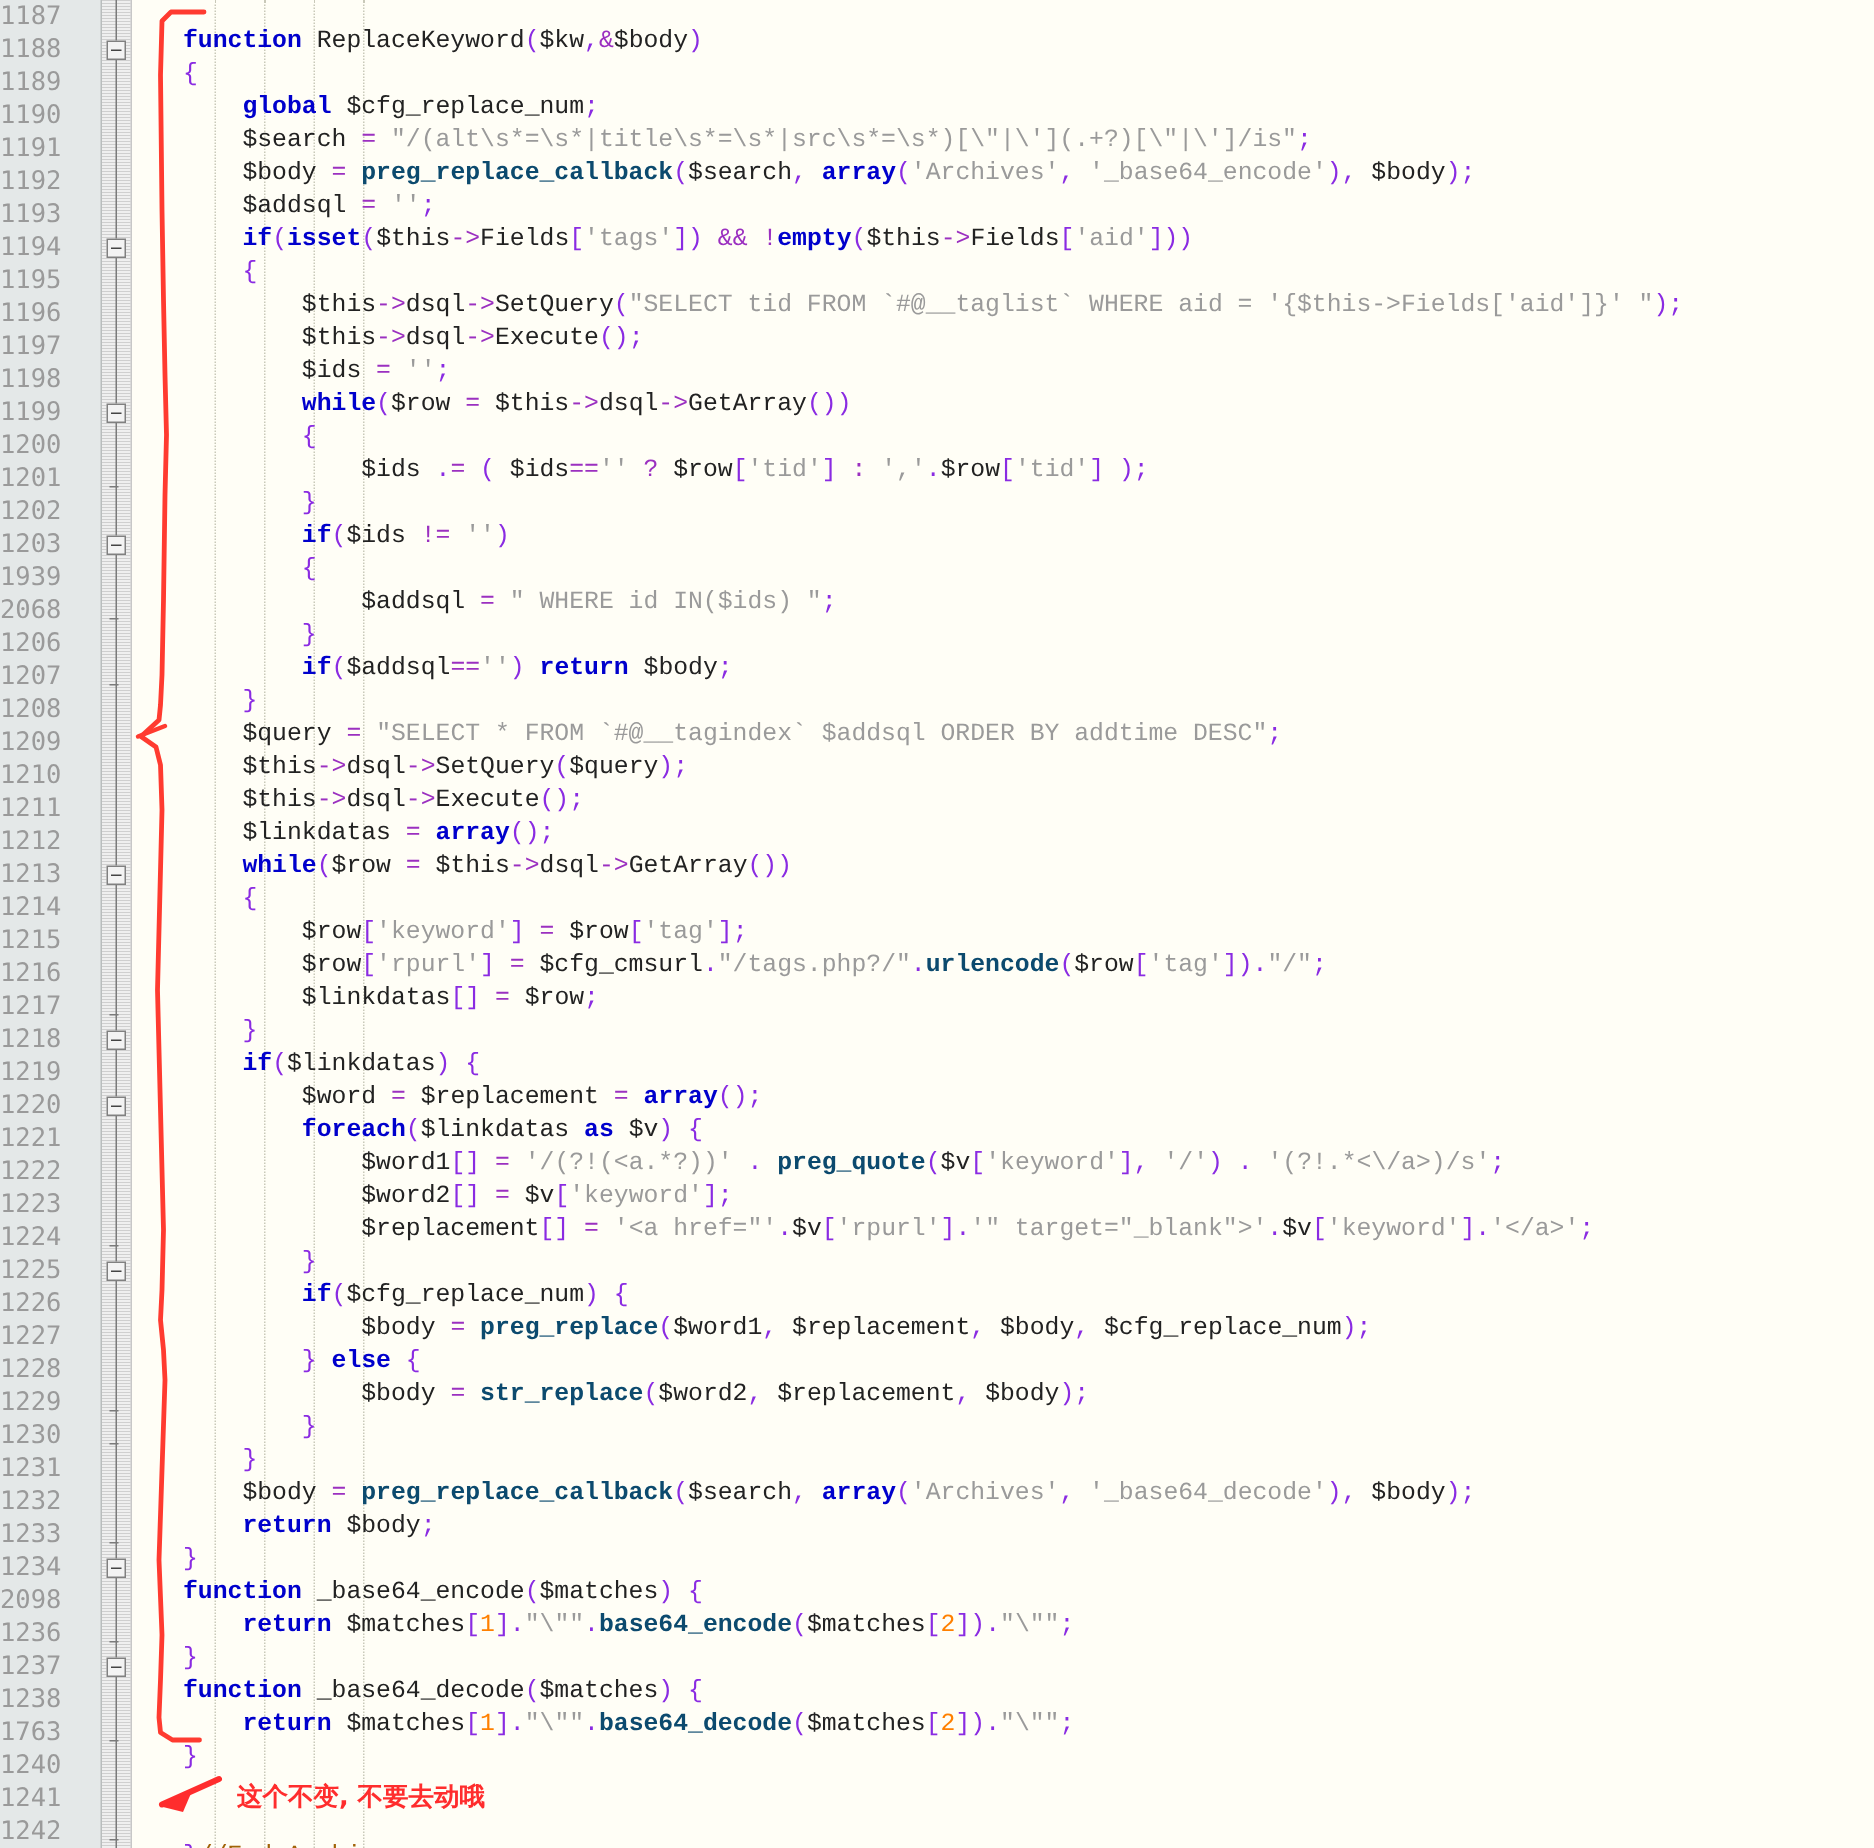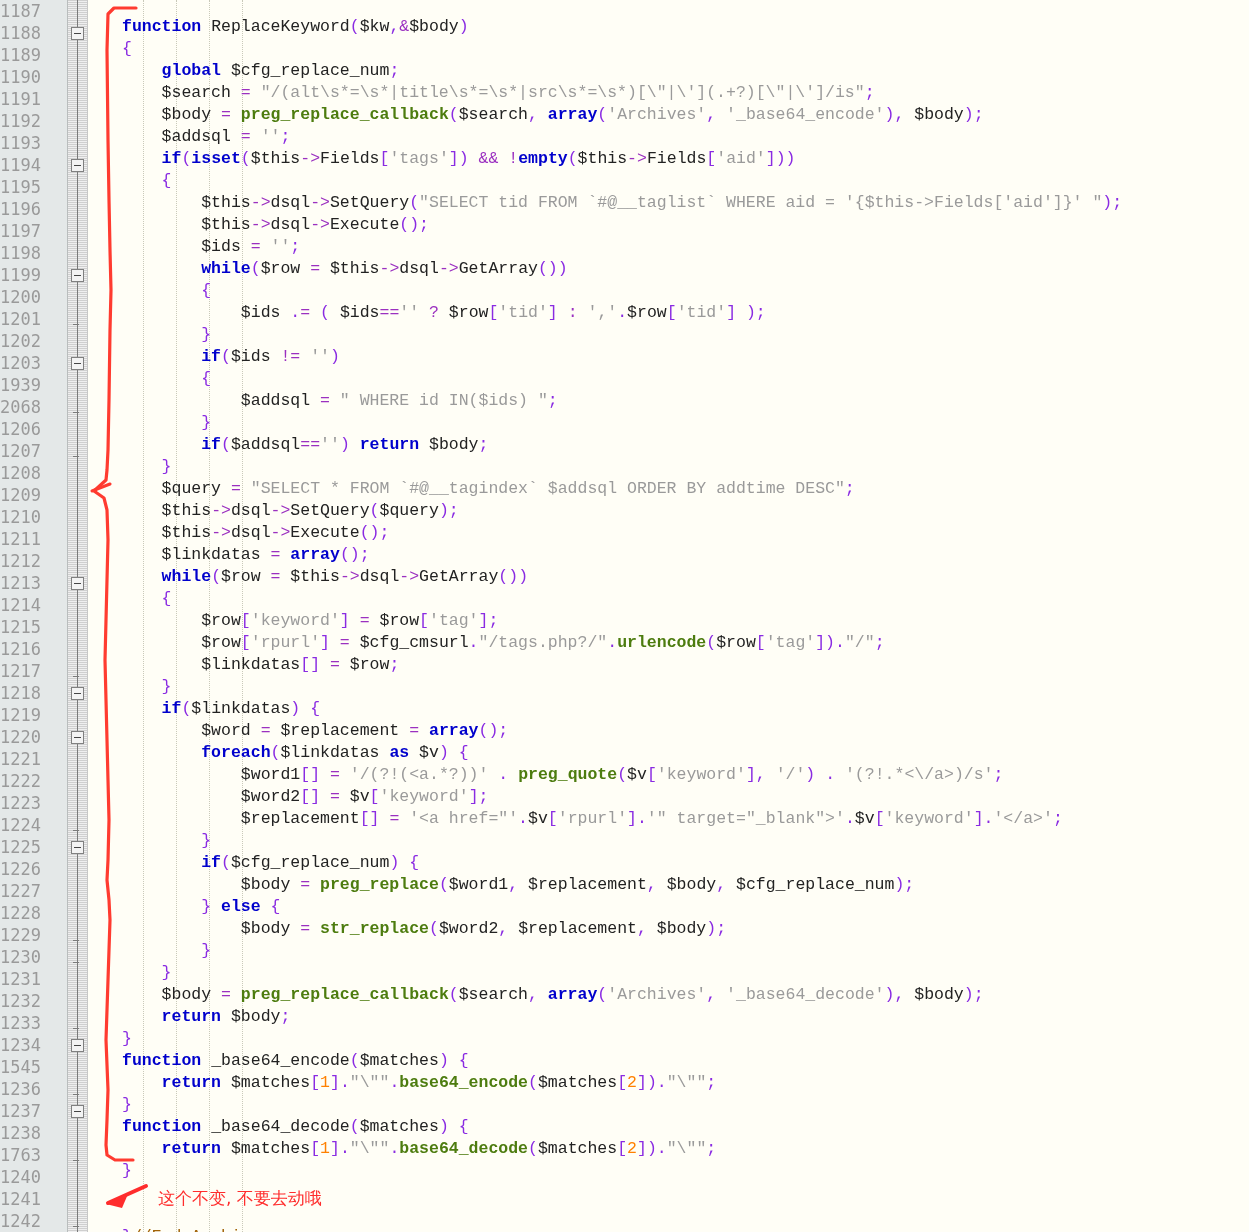--- a/index.html
+++ b/index.html
@@ -129,21 +129,21 @@
   .iguide {
     position: absolute;
     top: 0;
     bottom: 0;
     width: 1px;
     border-left: 1px dotted #c9c9b9;
   }
 
   
   .kw   { color: #0000CC; font-weight: bold; }       
-  .fn   { color: #4d7c0f; font-weight: bold; }       
+  .fn   { color: #0c4a6e; font-weight: bold; }       
   .var  { color: #222222; }                          
   .str  { color: #9A9A9A; }                          
   .pun  { color: #8A2BE2; }                          
   .num  { color: #FF8000; }                          
   .cmt  { color: #a16207; }                          
   .op   { color: #9B30C0; }                          
   .plain{ color: #222222; }
 
   
   .overlay {
@@ -210,21 +210,21 @@
         <div class="lineno">1225</div>
         <div class="lineno">1226</div>
         <div class="lineno">1227</div>
         <div class="lineno">1228</div>
         <div class="lineno">1229</div>
         <div class="lineno">1230</div>
         <div class="lineno">1231</div>
         <div class="lineno">1232</div>
         <div class="lineno">1233</div>
         <div class="lineno">1234</div>
-        <div class="lineno">1545</div>
+        <div class="lineno">2098</div>
         <div class="lineno">1236</div>
         <div class="lineno">1237</div>
         <div class="lineno">1238</div>
         <div class="lineno">1763</div>
         <div class="lineno">1240</div>
         <div class="lineno">1241</div>
         <div class="lineno">1242</div>
       </div>
   </div>
 
@@ -275,16 +275,16 @@
                L 108,980 L 107,1010 L 106,1040 L 107,1065 L 108,1090 L 107,1120
                L 106,1145 L 107,1155 L 115,1160 L 133,1160" fill="none" stroke="#FF3B30" stroke-width="3.2" stroke-linecap="round" stroke-linejoin="round"></path>
 
       <path d="M 92,491 L 110,484" fill="none" stroke="#FF3B30" stroke-width="3" stroke-linecap="round"></path>
 
       <g>
         <path d="M 108,1203 L 146,1186" fill="none" stroke="#FF2D2D" stroke-width="4" stroke-linecap="round"></path>
         <path d="M 106,1204 L 128,1194 L 122,1208 Z" fill="#FF2D2D"></path>
       </g>
     </svg>
-    <div class="annot-text" style="left:158px; top:1188px;">这个不变, 不要去动哦</div>
+    <div class="annot-text" style="left:158px; top:1188px;font-weight:bold;">这个不变, 不要去动哦</div>
   </div>
 
 </div>
 
 </body></html>

